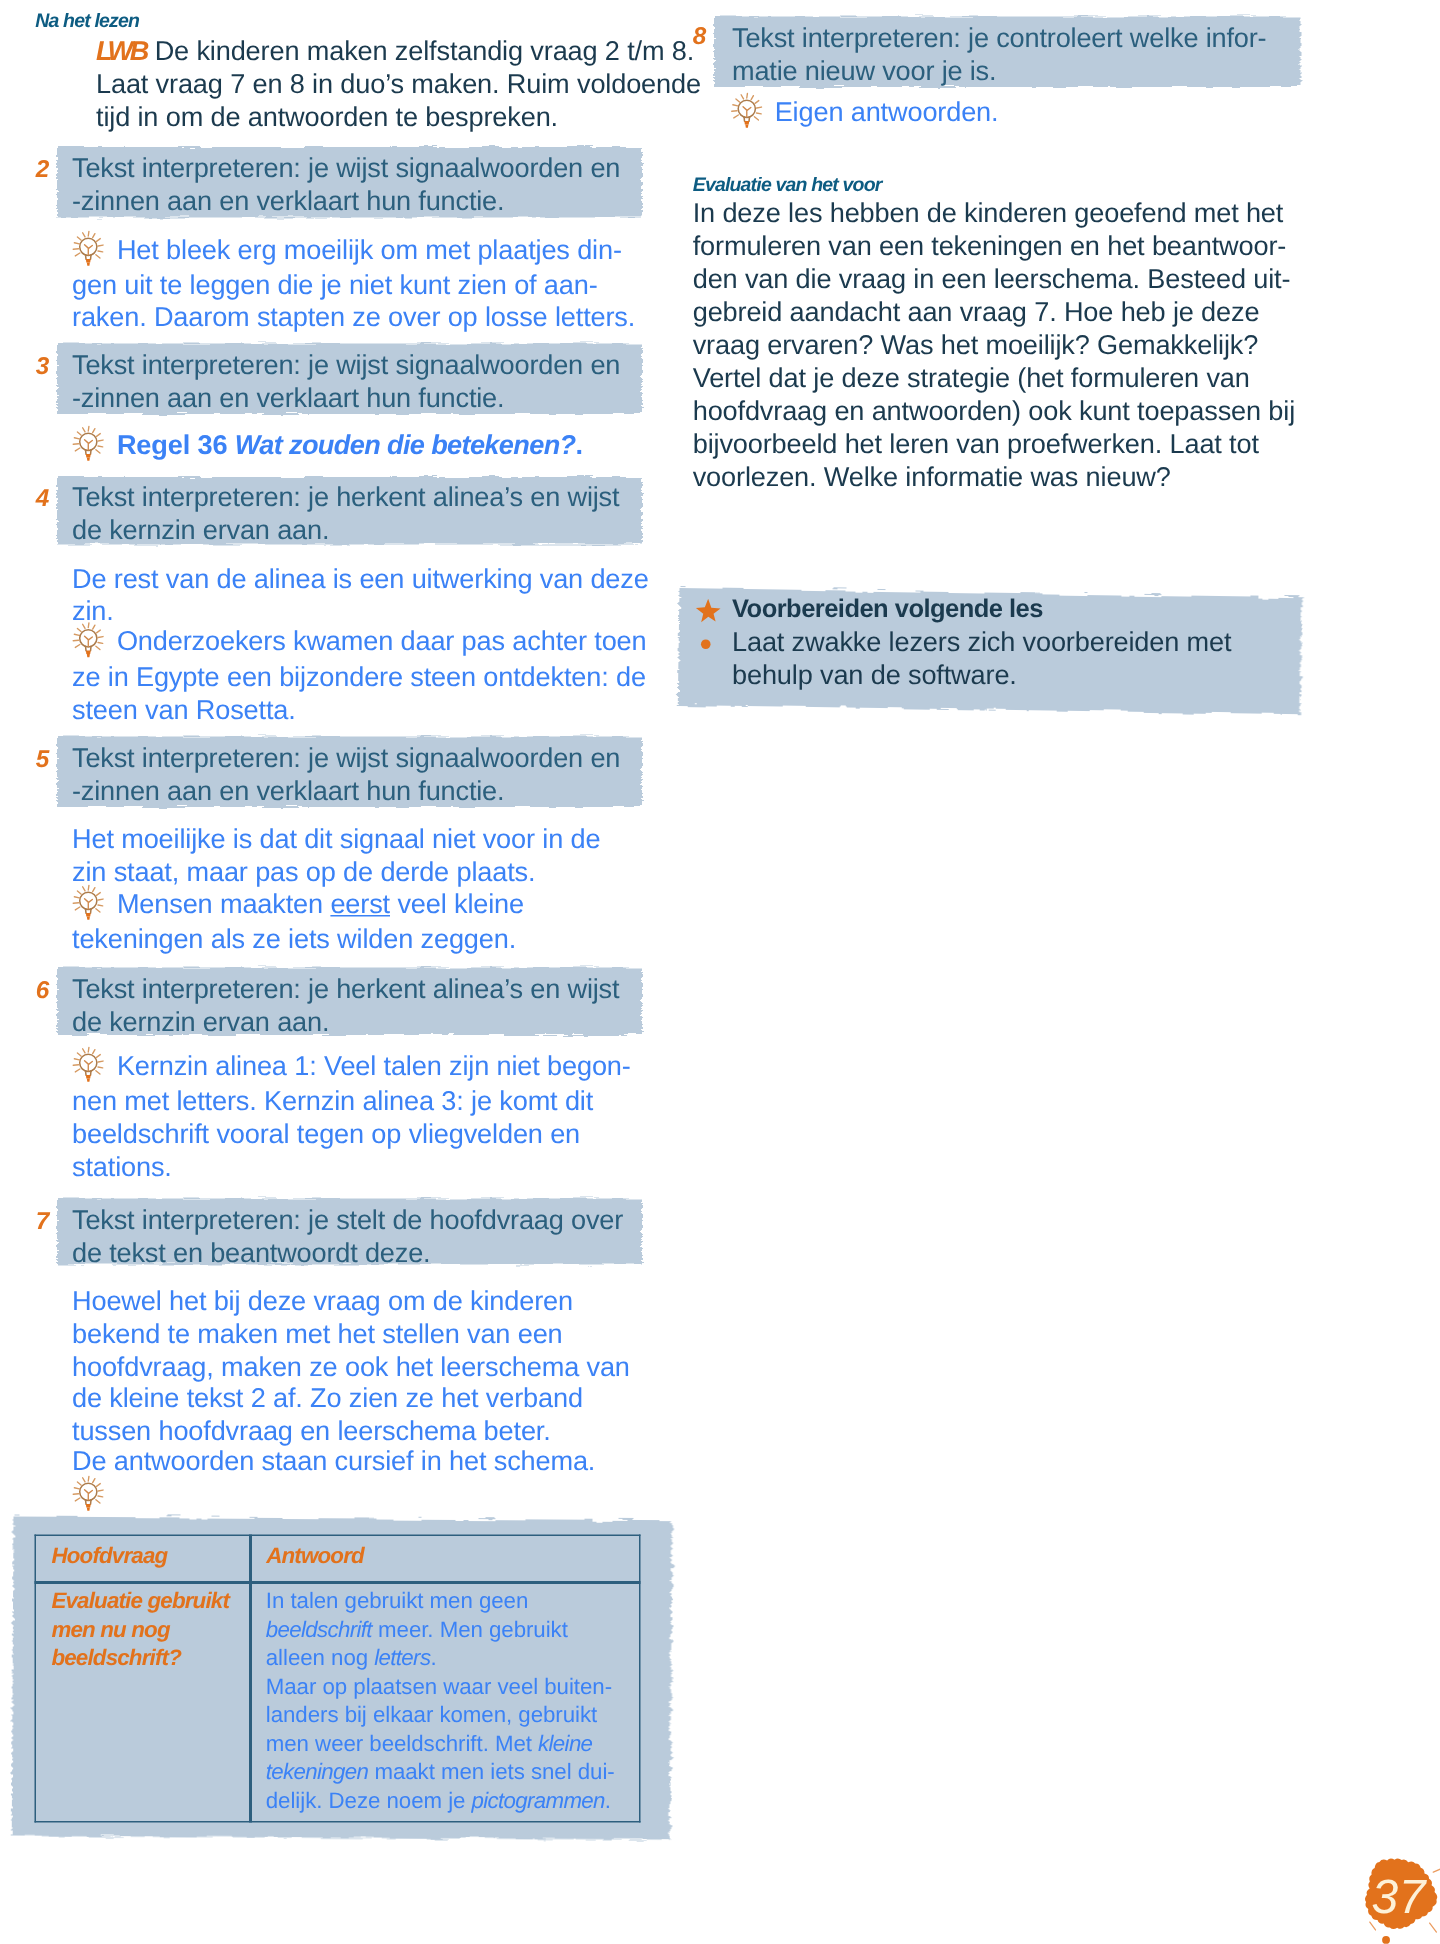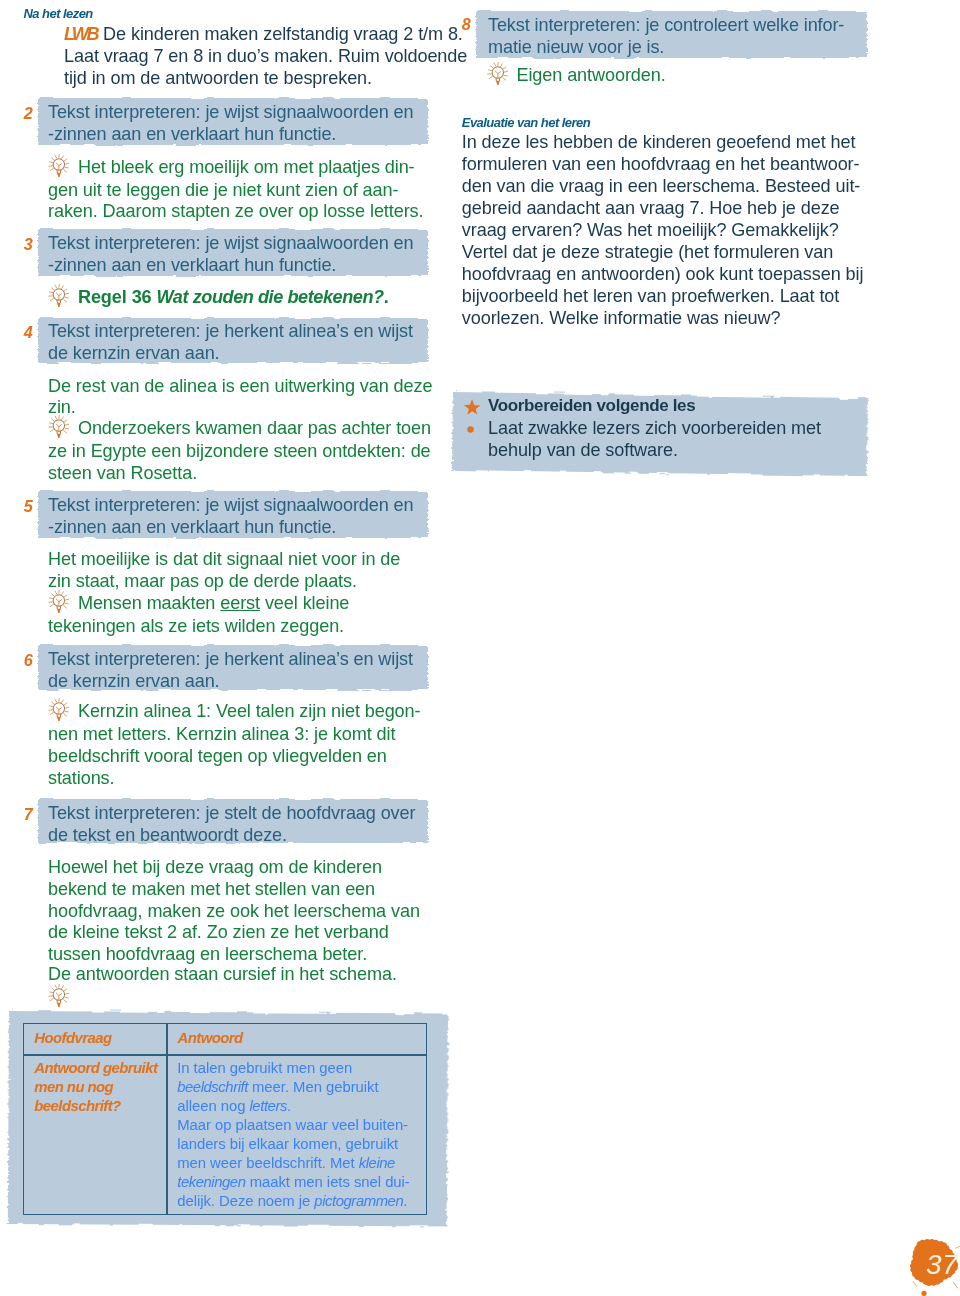--- a/index.html
+++ b/index.html
@@ -12,41 +12,41 @@
 
   .sec-head{color:#0d5c82;font-style:italic;font-weight:bold;font-size:13px;
             line-height:22.5px;letter-spacing:-0.55px;white-space:nowrap;}
   .para{color:#1b3a4e;font-size:18.1px;line-height:21.95px;letter-spacing:-0.1px;}
   .lwb{color:#e2721c;font-style:italic;font-weight:bold;letter-spacing:-2.35px;margin-right:1.0px;}
 
   .num{color:#e2721c;font-style:italic;font-weight:bold;font-size:16.2px;
        line-height:22.5px;text-align:right;width:14px;letter-spacing:-0.3px;}
   .bandbg{background:#bacbdb;z-index:0;filter:url(#roughedge);}
   .bandtxt{color:#2b5f7d;font-size:18.1px;line-height:22.1px;letter-spacing:-0.12px;z-index:1;}
-  .note{color:#15803d;font-size:18.1px;line-height:21.75px;letter-spacing:-0.1px;}
+  .note{color:#3b82f6;font-size:18.1px;line-height:21.75px;letter-spacing:-0.1px;}
 
   .bulb{display:inline-block;width:27px;height:27px;vertical-align:-7.5px;margin-right:0px;
         margin-left:-2px;}
   u{text-decoration:underline;text-underline-offset:2px;text-decoration-thickness:1px;}
   i{font-style:italic;letter-spacing:-0.43px;}
 
   .tblband{background:#bacbdb;z-index:0;filter:url(#roughedge2);}
   .tblgrid{z-index:1;}
   .tblgrid div{position:absolute;background:#2d5f7e;}
   .tblhd{color:#e2721c;font-style:italic;font-weight:bold;font-size:14.9px;
          line-height:19px;letter-spacing:-0.55px;z-index:2;white-space:nowrap;}
   .tblq{color:#e2721c;font-style:italic;font-weight:bold;font-size:14.9px;
         line-height:19px;letter-spacing:-0.55px;z-index:2;}
   .tbla{color:#3b82f6;font-size:14.85px;line-height:19px;letter-spacing:-0.03px;z-index:2;}
 
   .pb-head{color:#1b3a4e;font-weight:bold;font-size:17px;line-height:22.5px;
            letter-spacing:-0.35px;white-space:nowrap;z-index:2;text-align:right;}
   .pb-body{color:#1b3a4e;font-size:18.1px;line-height:22.5px;letter-spacing:-0.1px;z-index:2;}
-  .pagenum{color:#fdf1d8;font-style:italic;font-weight:normal;font-size:28px;
-           line-height:53px;text-align:right;letter-spacing:0.4px;z-index:3;}
+  .pagenum{color:#fdf1d8;font-style:italic;font-weight:normal;font-size:32px;
+           line-height:53px;text-align:center;letter-spacing:0.4px;z-index:3;}
 </style>
 </head>
 <body>
 
 <svg width="0" height="0" style="position:absolute;left:-9999px" aria-hidden="true">
  <filter id="roughedge" x="-6%" y="-22%" width="115%" height="155%">
   <feTurbulence type="fractalNoise" baseFrequency="0.05 0.55" numOctaves="3" seed="15" result="n"></feTurbulence>
   <feDisplacementMap in="SourceGraphic" in2="n" scale="4.2" xChannelSelector="R" yChannelSelector="G" result="dm"></feDisplacementMap>
   <feGaussianBlur in="dm" stdDeviation="0.4"></feGaussianBlur>
  </filter>
@@ -301,21 +301,21 @@
     <div style="left:23px;top:1023.0px;width:404px;height:1.35px;"></div>
     <div style="left:23px;top:1054.3px;width:404px;height:1.35px;"></div>
     <div style="left:23px;top:1213.5px;width:404px;height:1.35px;"></div>
     <div style="left:23px;top:1023.0px;width:1.35px;height:191.85px;"></div>
     <div style="left:166.3px;top:1023.0px;width:1.35px;height:191.85px;"></div>
     <div style="left:425.65px;top:1023.0px;width:1.35px;height:191.85px;"></div>
   </div>
   <div class="abs tblhd" style="left:34.3px;top:1028.5px;">Hoofdvraag</div>
   <div class="abs tblhd" style="left:177.5px;top:1028.5px;">Antwoord</div>
   <div class="abs tblq" style="left:34.3px;top:1058.5px;">
-    <div class="ln">Antwoord gebruikt</div>
+    <div class="ln">Evaluatie gebruikt</div>
     <div class="ln">men nu nog</div>
     <div class="ln">beeldschrift?</div>
   </div>
   <div class="abs tbla" style="left:177.2px;top:1058.5px;">
     <div class="ln"><span>In talen gebruikt men geen</span></div>
     <div class="ln"><i>beeldschrift</i><span> meer. Men gebruikt</span></div>
     <div class="ln"><span>alleen nog </span><i>letters</i><span>.</span></div>
     <div class="ln"><span>Maar op plaatsen waar veel buiten-</span></div>
     <div class="ln"><span>landers bij elkaar komen, gebruikt</span></div>
     <div class="ln"><span>men weer beeldschrift. Met </span><i>kleine</i></div>
@@ -350,24 +350,24 @@
           </g>
           <g fill="#e2721c">
             <path d="M10.4 18.2h3l-.3 2.2h-2.4z"></path>
             <path d="M11 20.4h1.9l-.3 1.9h-1.3z"></path>
           </g>
           <g stroke="#d08a4e" stroke-width=".85" fill="none" stroke-linecap="round" stroke-linejoin="round">
             <path d="M11.9 15.6V11.5L9.6 9.4M11.9 11.8 14.4 9.9"></path>
           </g>
         </svg> <span>Eigen antwoorden.</span></div>
   </div>
-  <div class="abs sec-head" style="left:461.8px;top:111.5px;">Evaluatie van het leren</div>
+  <div class="abs sec-head" style="left:461.8px;top:111.5px;">Evaluatie van het voor</div>
   <div class="abs para" style="left:461.8px;top:132.3px;">
     <div class="ln">In deze les hebben de kinderen geoefend met het</div>
-    <div class="ln">formuleren van een hoofdvraag en het beantwoor-</div>
+    <div class="ln">formuleren van een tekeningen en het beantwoor-</div>
     <div class="ln">den van die vraag in een leerschema. Besteed uit-</div>
     <div class="ln">gebreid aandacht aan vraag 7. Hoe heb je deze</div>
     <div class="ln">vraag ervaren? Was het moeilijk? Gemakkelijk?</div>
     <div class="ln">Vertel dat je deze strategie (het formuleren van</div>
     <div class="ln">hoofdvraag en antwoorden) ook kunt toepassen bij</div>
     <div class="ln">bijvoorbeeld het leren van proefwerken. Laat tot</div>
     <div class="ln">voorlezen. Welke informatie was nieuw?</div>
   </div>
 
   <div class="abs tblband" style="left:453px;top:392.0px;width:415px;height:78px;transform:rotate(0.85deg);transform-origin:0 0;"></div>

